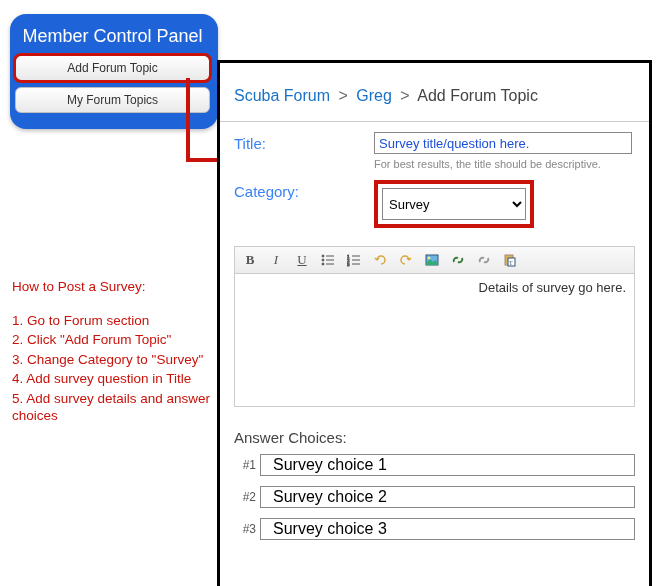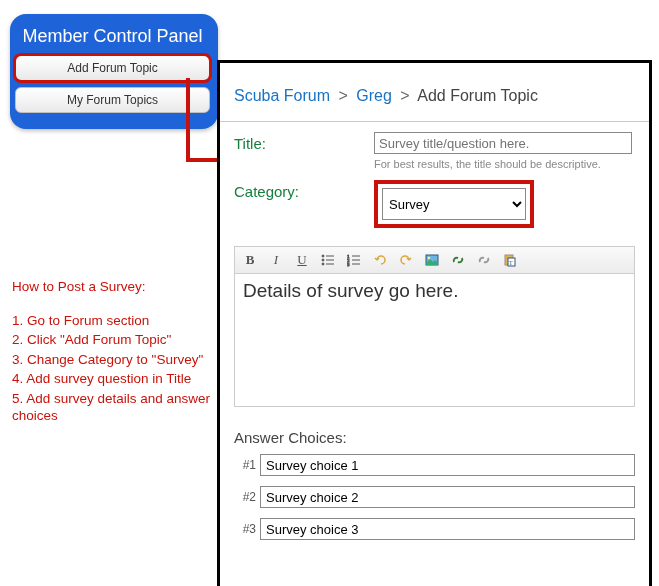--- a/index.html
+++ b/index.html
@@ -79,32 +79,32 @@
   .breadcrumb .bc-link { color: #1a72c6; text-decoration: none; cursor: pointer; }
   .breadcrumb .sep { color: #666; margin: 0 4px; }
   .hr { border-top: 1px solid #ccc; margin: 6px 0 0 0; }
   .form-row {
     display: flex;
     align-items: flex-start;
     padding: 10px 14px 0 14px;
   }
   .form-label {
     width: 140px;
-    color: #15803d;
+    color: #3b82f6;
     font-size: 15px;
     padding-top: 3px;
   }
   .form-field { flex: 1; }
   .text-input {
     width: 258px;
     height: 22px;
     border: 1px solid #888;
     padding: 1px 4px;
     font-size: 13px;
-    color: #737373;
+    color: #1d4ed8;
     font-family: inherit;
   }
   .field-hint {
     color: #888;
     font-size: 11px;
     margin-top: 4px;
   }
   .select-wrap {
     display: inline-flex;
     align-items: center;
@@ -143,40 +143,41 @@
     cursor: pointer;
     font-family: Georgia, serif;
     font-size: 13px;
   }
   .editor-toolbar .tb.bold { font-weight: bold; }
   .editor-toolbar .tb.italic { font-style: italic; }
   .editor-toolbar .tb.underline { text-decoration: underline; }
   .editor-content {
     min-height: 132px;
     padding: 6px 8px;
-    font-size: 19px;
+    font-size: 13px;
     outline: none;
+    text-align: right;
   }
   .answer-section {
     padding: 22px 14px 0 14px;
   }
   .answer-title { font-size: 15px; color: #444; margin-bottom: 8px; }
   .answer-row {
     display: flex;
     align-items: center;
     gap: 4px;
     margin-bottom: 10px;
   }
   .answer-num { width: 22px; text-align: right; font-size: 12px; color: #555; }
   .answer-input {
     flex: 1;
     height: 22px;
     border: 1px solid #888;
-    padding: 1px 5px;
-    font-size: 13px;
+    padding: 1px 12px;
+    font-size: 16px;
     font-family: inherit;
   }
   
   .arrow-path {
     position: absolute;
     left: 180px;
     top: 70px;
     pointer-events: none;
   }
 </style>

